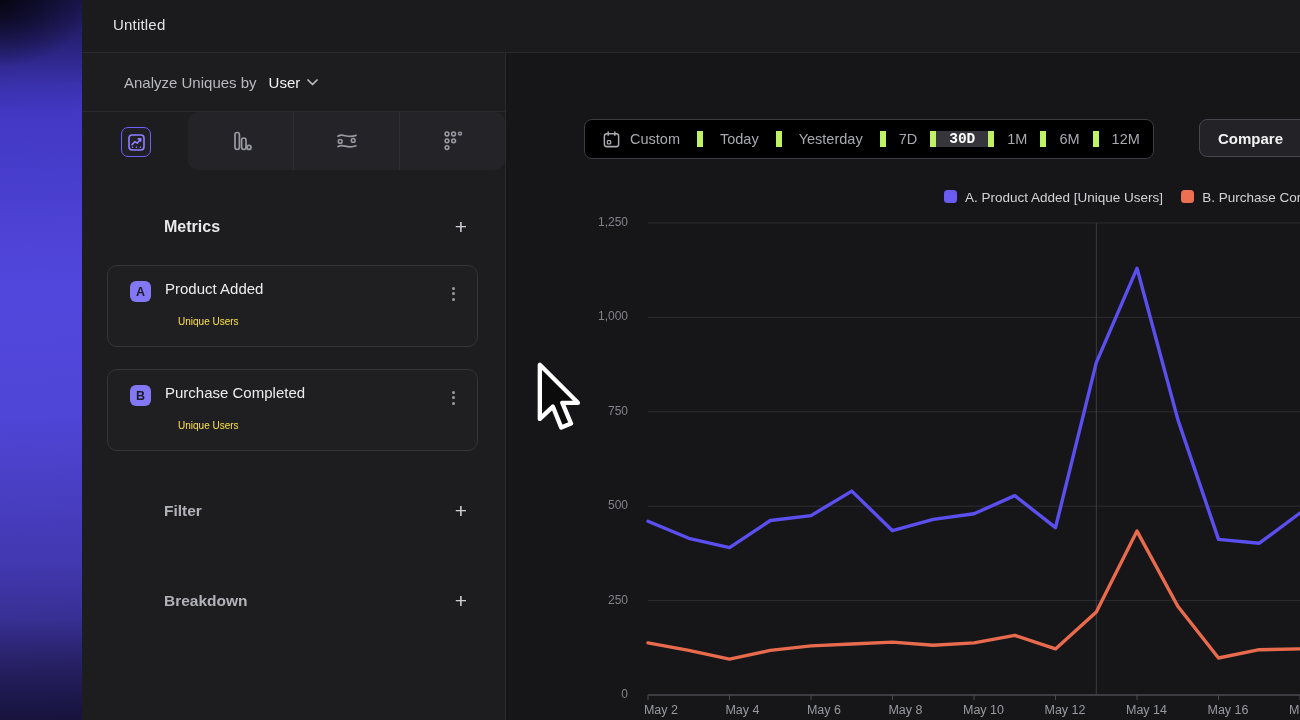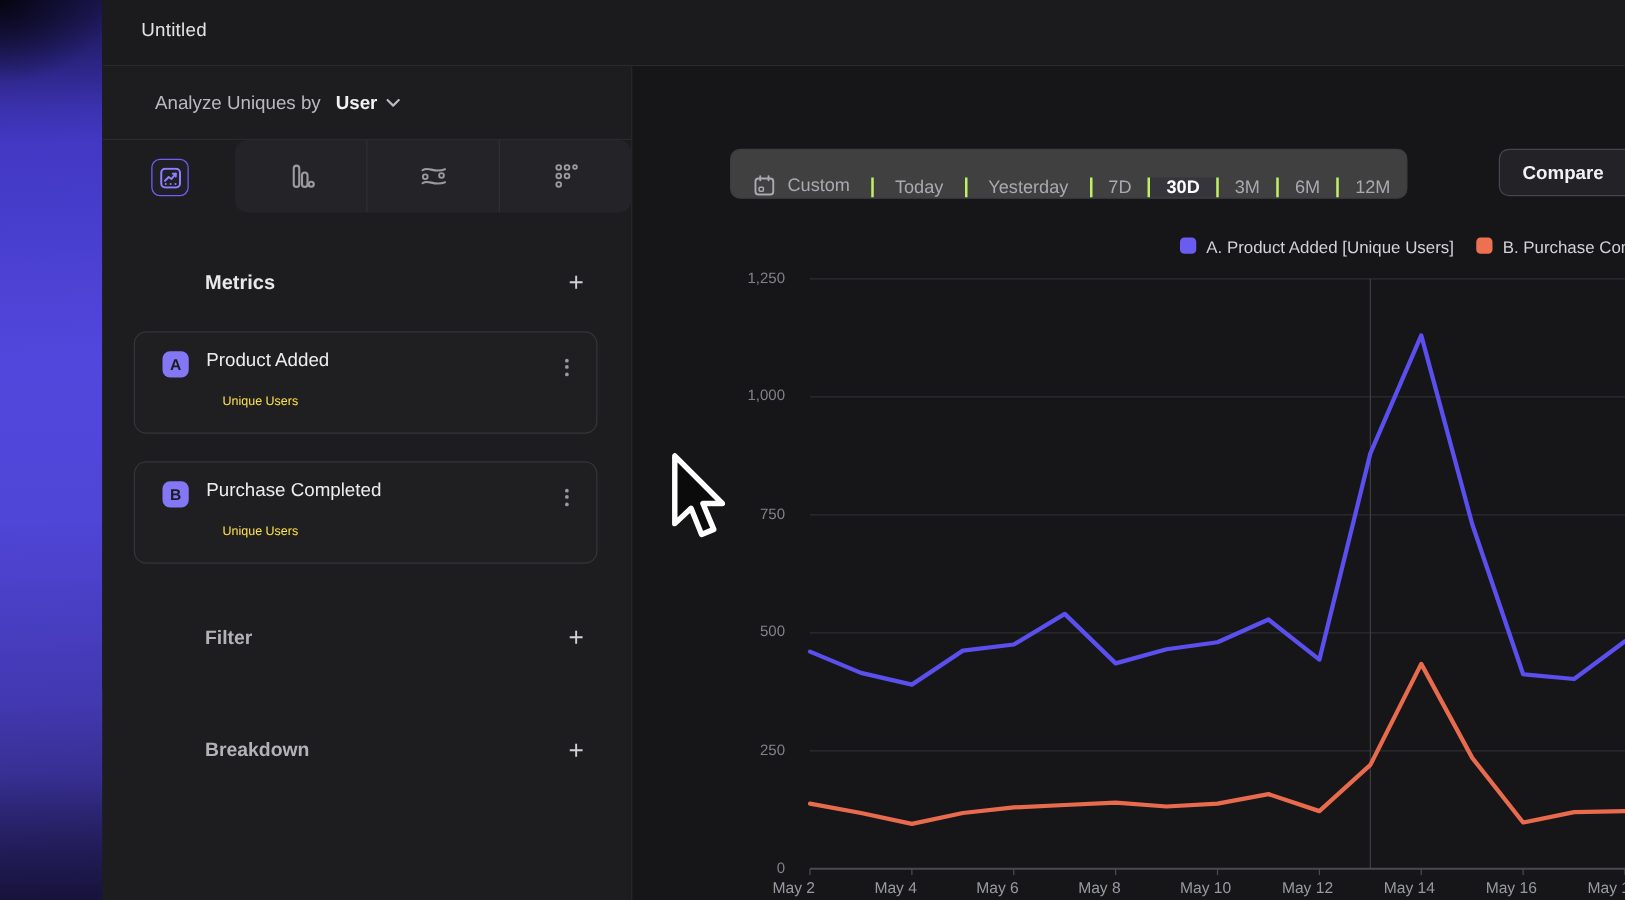--- a/index.html
+++ b/index.html
@@ -18,21 +18,21 @@
   .window{position:absolute;left:82px;top:0;width:1218px;height:552px;background:#161618;}
   .win-header{position:absolute;left:0;top:0;width:100%;height:52px;background:#1b1b1d;border-bottom:1px solid #2a2a2d;}
   .win-title{position:absolute;left:31px;top:16px;font-size:15px;color:#e3e3e6;letter-spacing:.2px;}
 
   
   .sidebar{position:absolute;left:0;top:53px;width:423px;height:667px;background:#1d1d1f;border-right:1px solid #2a2a2d;}
   .analyze-row{position:absolute;left:0;top:0;width:100%;height:59px;border-bottom:1px solid #2a2a2d;
     display:flex;align-items:center;padding-left:42px;box-sizing:border-box;}
   .analyze-label{font-size:15px;color:#b9b9c0;}
   .user-dd{display:flex;align-items:center;gap:7px;margin-left:10px;background:none;border:none;cursor:pointer;padding:2px 2px;}
-  .user-dd .val{font-size:15px;font-weight:700;color:#f2f2f5;}
+  .user-dd .val{font-size:15px;font-weight:400;color:#f2f2f5;}
   .chev{width:11px;height:7px;}
 
   
   .tab-selected{position:absolute;left:39px;top:74px;width:28px;height:28px;border:1.5px solid #6e5efa;border-radius:7px;
     background:#201f26;display:flex;align-items:center;justify-content:center;cursor:pointer;}
   .tab-block{position:absolute;left:106px;top:59px;width:317px;height:58px;background:#242428;border-radius:10px;
     display:flex;}
   .tab-cell{flex:1;display:flex;align-items:center;justify-content:center;cursor:pointer;}
   .tab-cell + .tab-cell{border-left:1px solid #2e2e33;}
 
@@ -49,41 +49,41 @@
     display:flex;align-items:center;justify-content:center;font-size:12.5px;font-weight:700;color:#1b1b24;}
   .m-title{position:absolute;left:57px;top:14px;font-size:15px;font-weight:500;color:#ededf0;}
   .m-sub{position:absolute;left:70px;top:50px;font-size:10px;color:#fde047;}
   .kebab{position:absolute;right:18px;top:14px;background:none;border:none;cursor:pointer;padding:4px;}
   .kebab i{display:block;width:3px;height:3px;border-radius:50%;background:#9a9aa2;margin:2.5px auto;}
 
   
   .main{position:absolute;left:424px;top:53px;width:794px;height:667px;background:#161618;}
 
   
-  .range-bar{position:absolute;left:584px;top:119px;height:38px;display:flex;align-items:flex-end;
-    border:1px solid #3c3c42;border-radius:8px;background:#404040;overflow:hidden;}
+  .range-bar{position:absolute;left:584px;top:119px;height:38px;display:flex;align-items:center;
+    border:1px solid #3c3c42;border-radius:8px;background:#000000;overflow:hidden;}
   .seg{display:flex;align-items:center;gap:9px;padding:0 17px;background:none;border:none;cursor:pointer;
     font-family:"Liberation Sans",sans-serif;font-size:14.5px;color:#a9a9b2;}
-  .seg + .seg{border-left:2px solid #bef264;}
+  .seg + .seg{border-left:6px solid #bef264;}
   .seg.sm{padding:0 13px;}
-  .seg.selected{background:#35353b;color:#ffffff;font-weight:700;}
+  .seg.selected{background:#35353b;color:#ffffff;font-weight:700;font-family:Liberation Mono, monospace;}
   .cal-icon{width:19px;height:19px;}
   .compare-btn{position:absolute;left:1199px;top:119px;width:150px;height:38px;border:1px solid #46464e;border-radius:8px;
     background:#232327;color:#f2f2f5;font-size:15px;font-weight:700;cursor:pointer;
     display:flex;align-items:center;padding-left:18px;font-family:"Liberation Sans",sans-serif;box-sizing:border-box;}
 
   
   .legend{position:absolute;left:944px;top:190px;display:flex;gap:18px;white-space:nowrap;}
   .legend-item{display:flex;align-items:flex-start;gap:8px;cursor:pointer;}
   .swatch{width:13px;height:13px;border-radius:3.5px;flex:0 0 auto;}
   .legend-label{font-size:13.5px;color:#d2d2d8;}
 
   
   .y-label{position:absolute;right:672px;font-size:12px;color:#82828b;text-align:right;}
-  .x-label{position:absolute;top:703px;width:60px;text-align:left;font-size:12.5px;color:#989aa2;}
+  .x-label{position:absolute;top:703px;width:60px;text-align:right;font-size:12.5px;color:#989aa2;}
 
   
   .cursor{position:absolute;left:536px;top:362px;width:46px;height:77px;pointer-events:none;}
 
   svg{display:block;}
 </style>
 </head>
 <body>
 
 <div id="app">
@@ -195,21 +195,21 @@
         <rect x="2.5" y="4" width="15" height="13.5" rx="2.5" fill="none" stroke="#a9a9b2" stroke-width="1.6"></rect>
         <path d="M6.5 2 V5.5 M13.5 2 V5.5" stroke="#a9a9b2" stroke-width="1.6" stroke-linecap="round"></path>
         <rect x="5.6" y="11.3" width="3.6" height="3.4" rx="0.8" fill="none" stroke="#a9a9b2" stroke-width="1.3"></rect>
       </svg>
       <span>Custom</span>
     </button>
     <button class="seg">Today</button>
     <button class="seg">Yesterday</button>
     <button class="seg sm">7D</button>
     <button class="seg sm selected">30D</button>
-    <button class="seg sm">3M</button>
+    <button class="seg sm">1M</button>
     <button class="seg sm">6M</button>
     <button class="seg sm">12M</button>
   </div>
   <button class="compare-btn">Compare</button>
 
   <div class="legend">
     <div class="legend-item">
       <span class="swatch" style="background: rgb(106, 92, 241);"></span>
       <span class="legend-label">A. Product Added [Unique Users]</span>
     </div>

